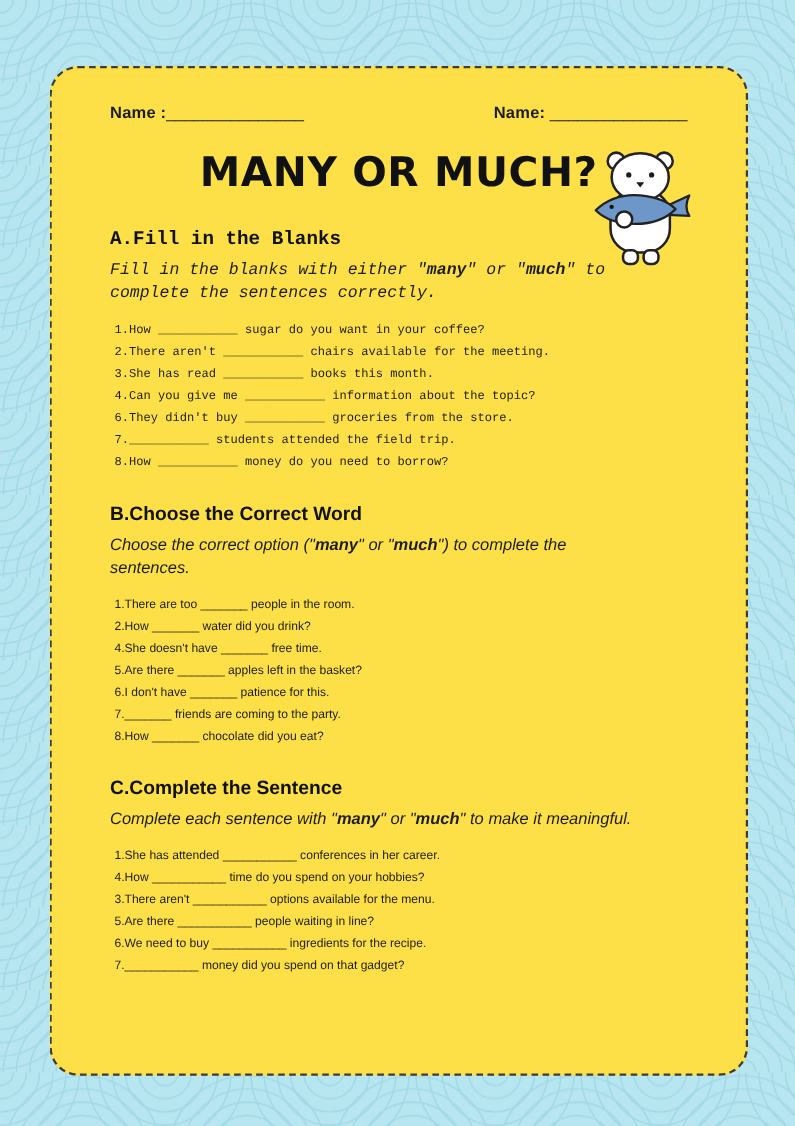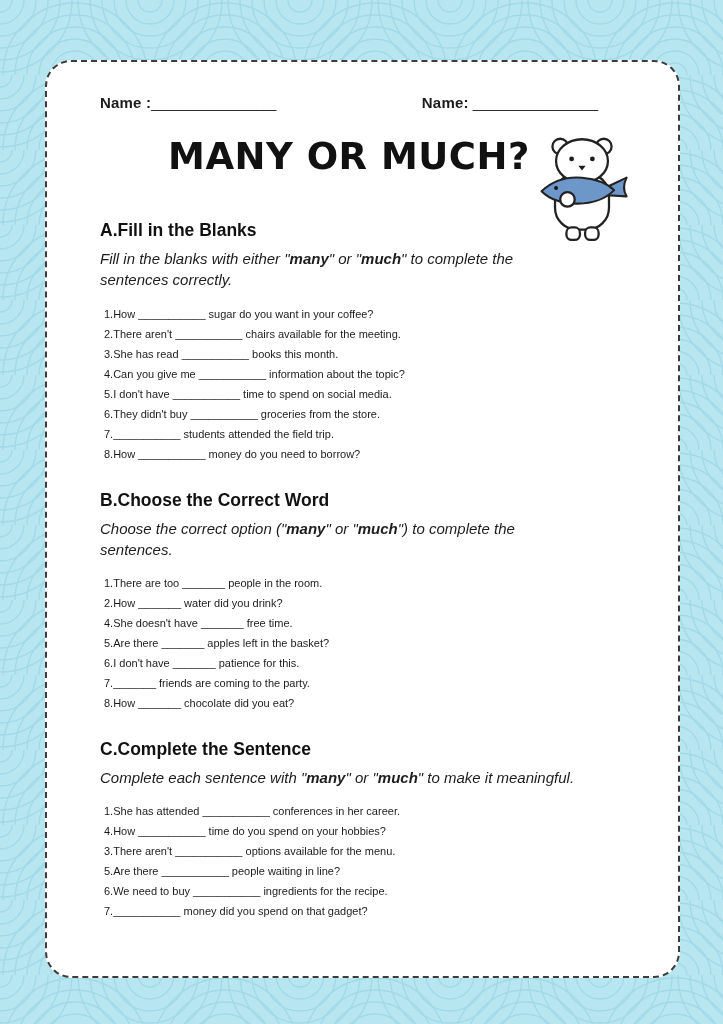--- a/index.html
+++ b/index.html
@@ -5,32 +5,32 @@
   html,body{margin:0;padding:0;}
   body{
     width:723px;height:1024px;position:relative;overflow:hidden;
     background:#b7e6f1;
     font-family:"Liberation Sans","DejaVu Sans",sans-serif;
     color:#1c1c1c;
   }
   .bg-svg{position:absolute;left:0;top:0;z-index:0;}
   .card{
     position:absolute;left:45px;top:60px;width:635px;height:918px;z-index:1;
-    background:#ffffff;border:2px dashed #3c3c3c;border-radius:26px;
-    box-sizing:border-box;padding:32px 80px 0 53px;
+    background:#fde047;border:2px dashed #3c3c3c;border-radius:26px;
+    box-sizing:border-box;padding:32px 53px 0 53px;
   }
   .header-row{display:flex;justify-content:space-between;font-size:15px;font-weight:700;letter-spacing:.2px;}
   .blank{font-weight:400;letter-spacing:0;}
   .title{
     text-align:center;margin-top:24px;font-size:37px;font-weight:800;
     font-family:"DejaVu Sans","Liberation Sans",sans-serif;letter-spacing:.5px;color:#111;
   }
   .bear-wrap{position:absolute;top:70px;right:46px;width:100px;height:110px;}
   .section{margin-top:26px;}
-  .section.first{margin-top:42px;}
+  .section.first{margin-top:30px;font-family:Liberation Mono, monospace;}
   .section-heading{font-size:17.5px;font-weight:700;color:#111;}
   .instruction{
     margin:7px 0 0 0;font-size:15px;font-style:italic;line-height:1.42;color:#1d1d1d;
   }
   .instruction .bold{font-weight:700;}
   .exercise-list{list-style:none;margin:13px 0 0 0;padding:0 0 0 4px;}
   .exercise-list li{font-size:11px;line-height:20px;white-space:nowrap;}
 </style>
 </head>
 <body>
@@ -96,21 +96,20 @@
   </div>
 
   <div class="section first">
     <div class="section-heading">A.Fill in the Blanks</div>
     <p class="instruction" style="max-width:452px"><span>Fill in the blanks with either "</span><span class="bold">many</span><span>" or "</span><span class="bold">much</span><span>" to complete the sentences correctly.</span></p>
     <ol class="exercise-list">
       <li>1.How ___________ sugar do you want in your coffee?</li>
       <li>2.There aren't ___________ chairs available for the meeting.</li>
       <li>3.She has read ___________ books this month.</li>
       <li>4.Can you give me ___________ information about the topic?</li>
-      <li>5.I don't have ___________ time to spend on social media.</li>
       <li>6.They didn't buy ___________ groceries from the store.</li>
       <li>7.___________ students attended the field trip.</li>
       <li>8.How ___________ money do you need to borrow?</li>
     </ol>
   </div>
 
   <div class="section">
     <div class="section-heading">B.Choose the Correct Word</div>
     <p class="instruction" style="max-width:472px"><span>Choose the correct option ("</span><span class="bold">many</span><span>" or "</span><span class="bold">much</span><span>") to complete the sentences.</span></p>
     <ol class="exercise-list">

